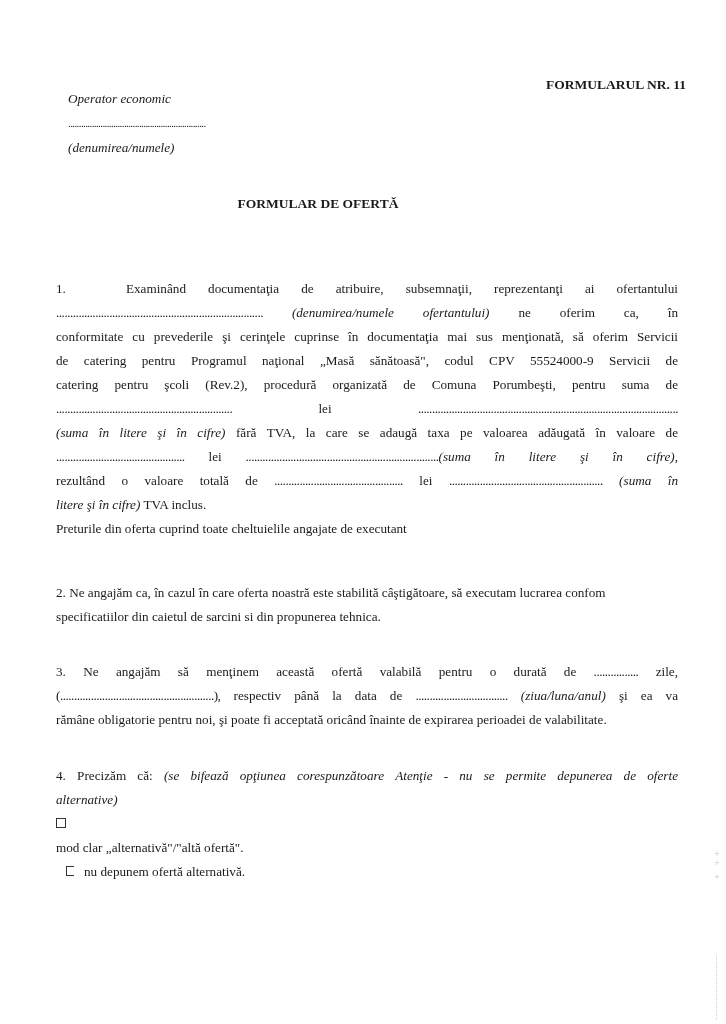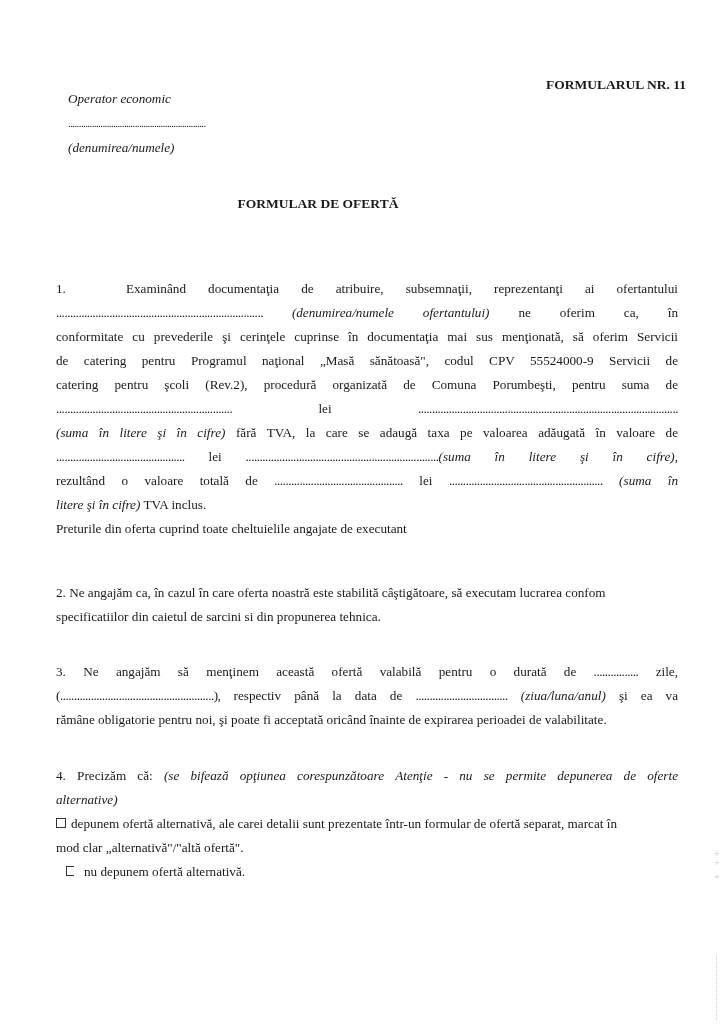--- a/index.html
+++ b/index.html
@@ -107,21 +107,21 @@
 <div class="line" style="top:712px;">rămâne obligatorie pentru noi, şi poate fi acceptată oricând înainte de expirarea perioadei de valabilitate.</div>
 
 <div class="line just" style="top:768px;">
   <span class="b">4.</span>
   <span>Precizăm că:</span>
   <span class="i">(se bifează opţiunea corespunzătoare</span>
   <span class="b i">Atenţie - nu se permite depunerea de oferte</span>
 </div>
 <div class="line b i" style="top:792px;">alternative)</div>
 <div class="line" style="top:816px;">
-  <span class="cb"></span><span>depunem ofertă alternativă, ale carei detalii sunt prezentate într-un formular de ofertă separat, marcat în</span>
+  <span class="cb"></span>
 </div>
 <div class="line" style="top:840px;">mod clar „alternativă"/"altă ofertă".</div>
 <div class="line" style="top:864px;padding-left:10px;">
   <span class="cb2"></span><span>nu depunem ofertă alternativă.</span>
 </div>
 
 <div class="faint" style="left:714px; top:850px;">+</div>
 <div class="faint" style="left:714px; top:859px;">+</div>
 <div class="faint" style="left:714px; top:873px;">+</div>
 <div class="abs" style="left:716px; top:955px; width:1px; height:65px; border-left:1px dotted #d0d0d0;"></div>

